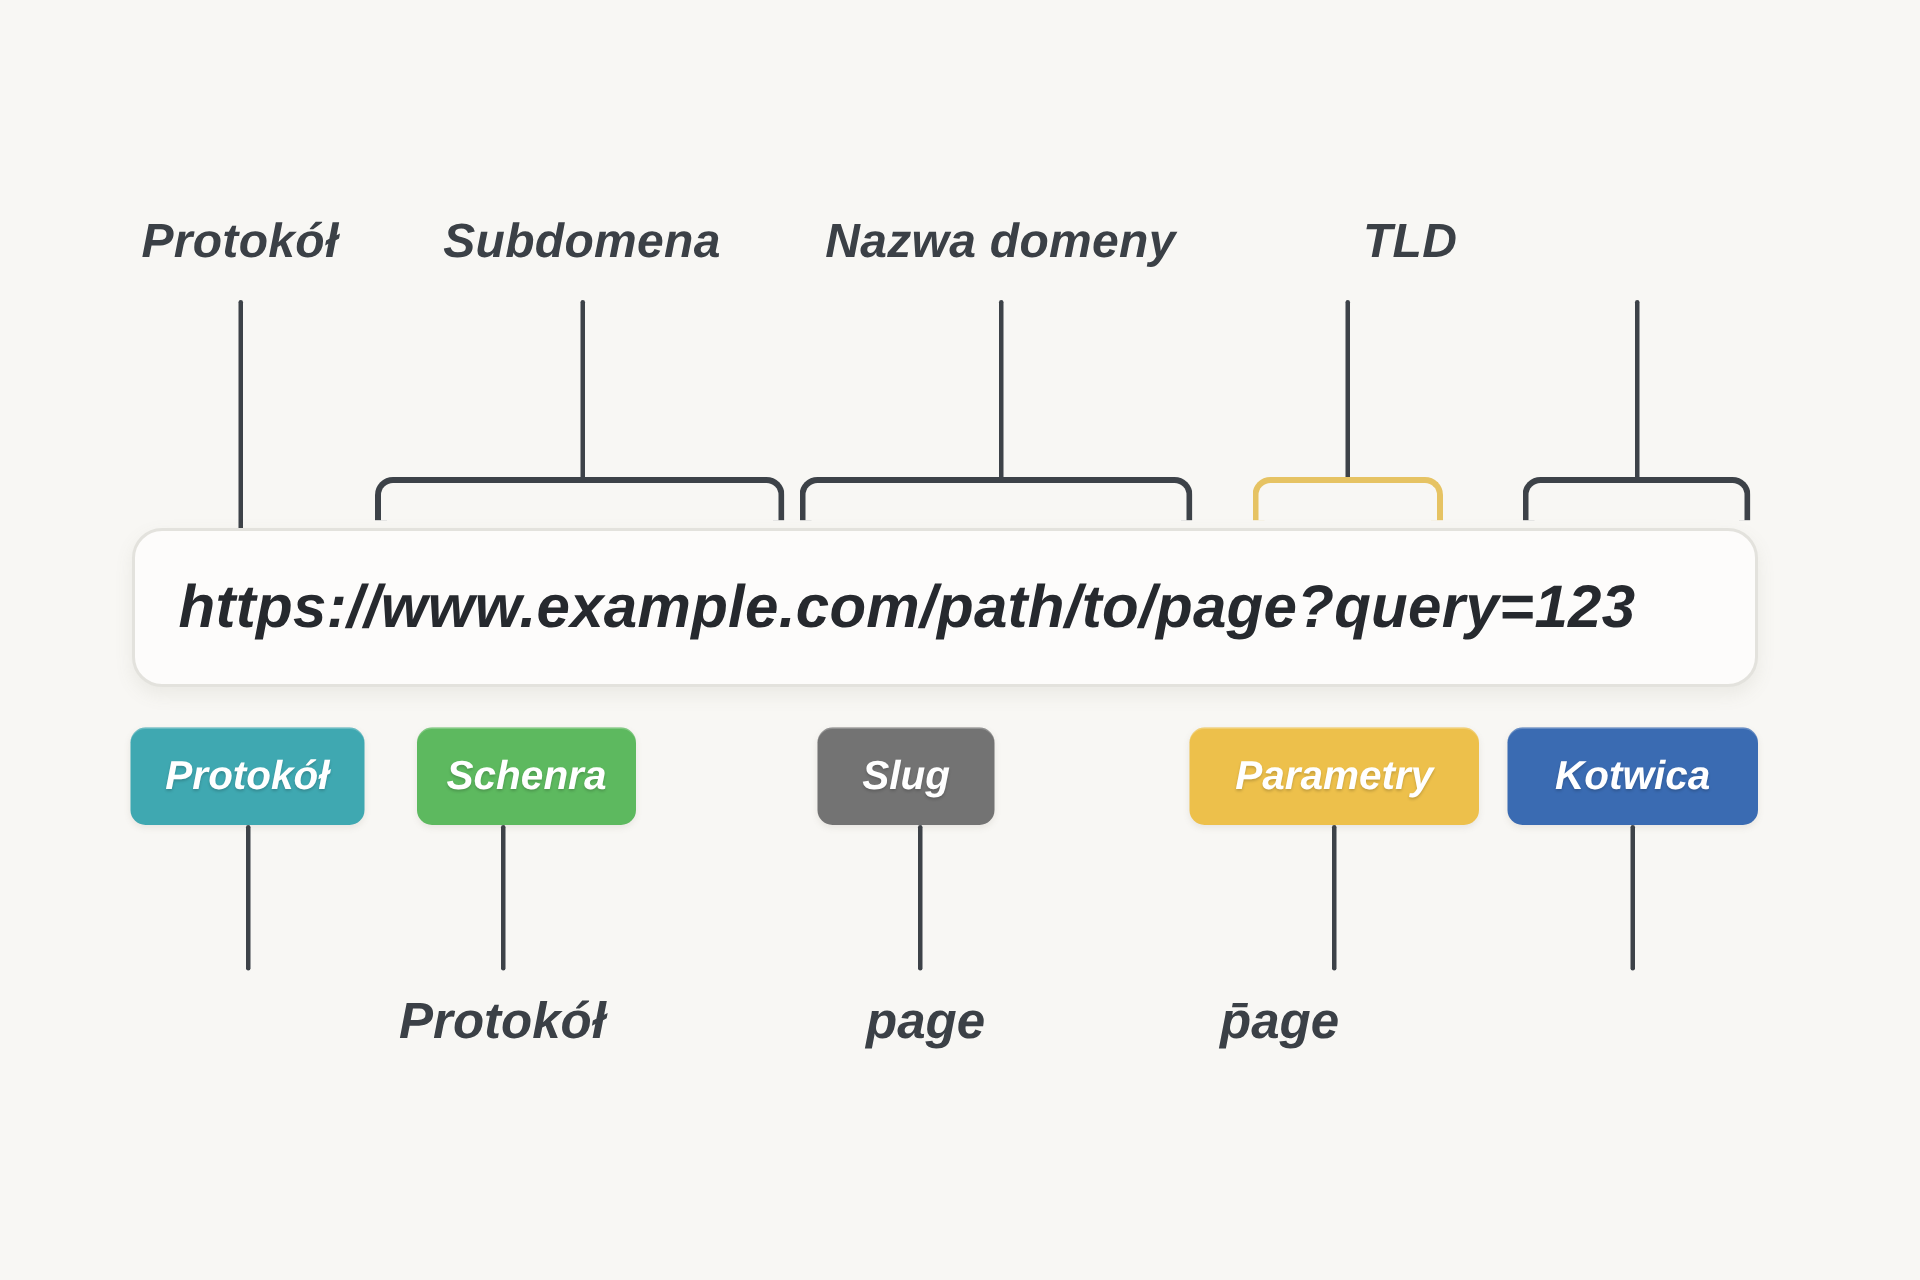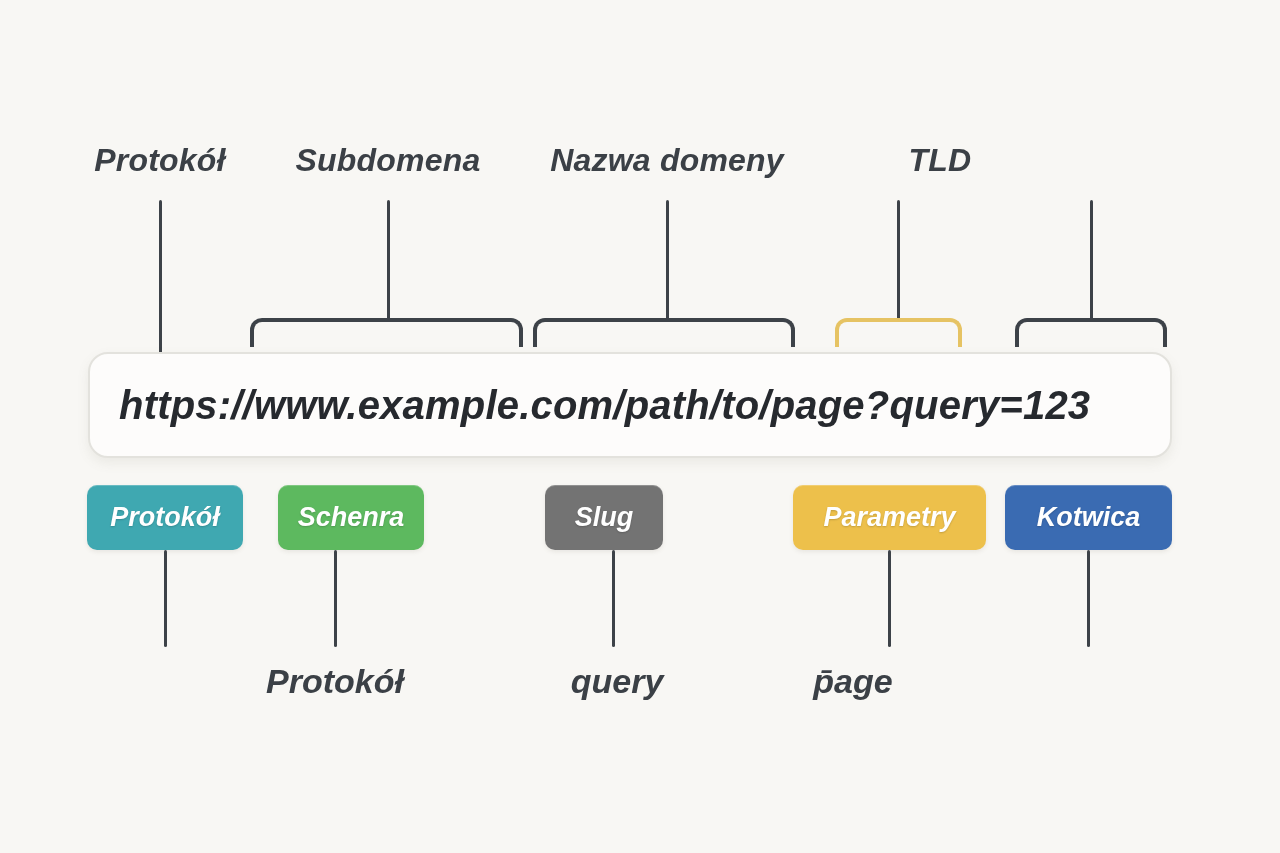--- a/index.html
+++ b/index.html
@@ -129,16 +129,16 @@
   <div class="badge" style="left: 1005px; width: 167px; background: rgb(58, 107, 178);">Kotwica</div>
   <div class="badge" style="left: 793px; width: 193px; background: rgb(237, 192, 75);">Parametry</div>
 
   <div class="vline stem" style="left:164px"></div>
   <div class="vline stem" style="left:334px"></div>
   <div class="vline stem" style="left:612px"></div>
   <div class="vline stem" style="left:888px"></div>
   <div class="vline stem" style="left:1087px"></div>
 
   <div class="bottom-label" style="left:335px">Protokół</div>
-  <div class="bottom-label" style="left:617px">query</div>
+  <div class="bottom-label" style="left:617px">page</div>
   <div class="bottom-label" style="left:853px">p̄age</div>
 
 </div>
 
 </body></html>

